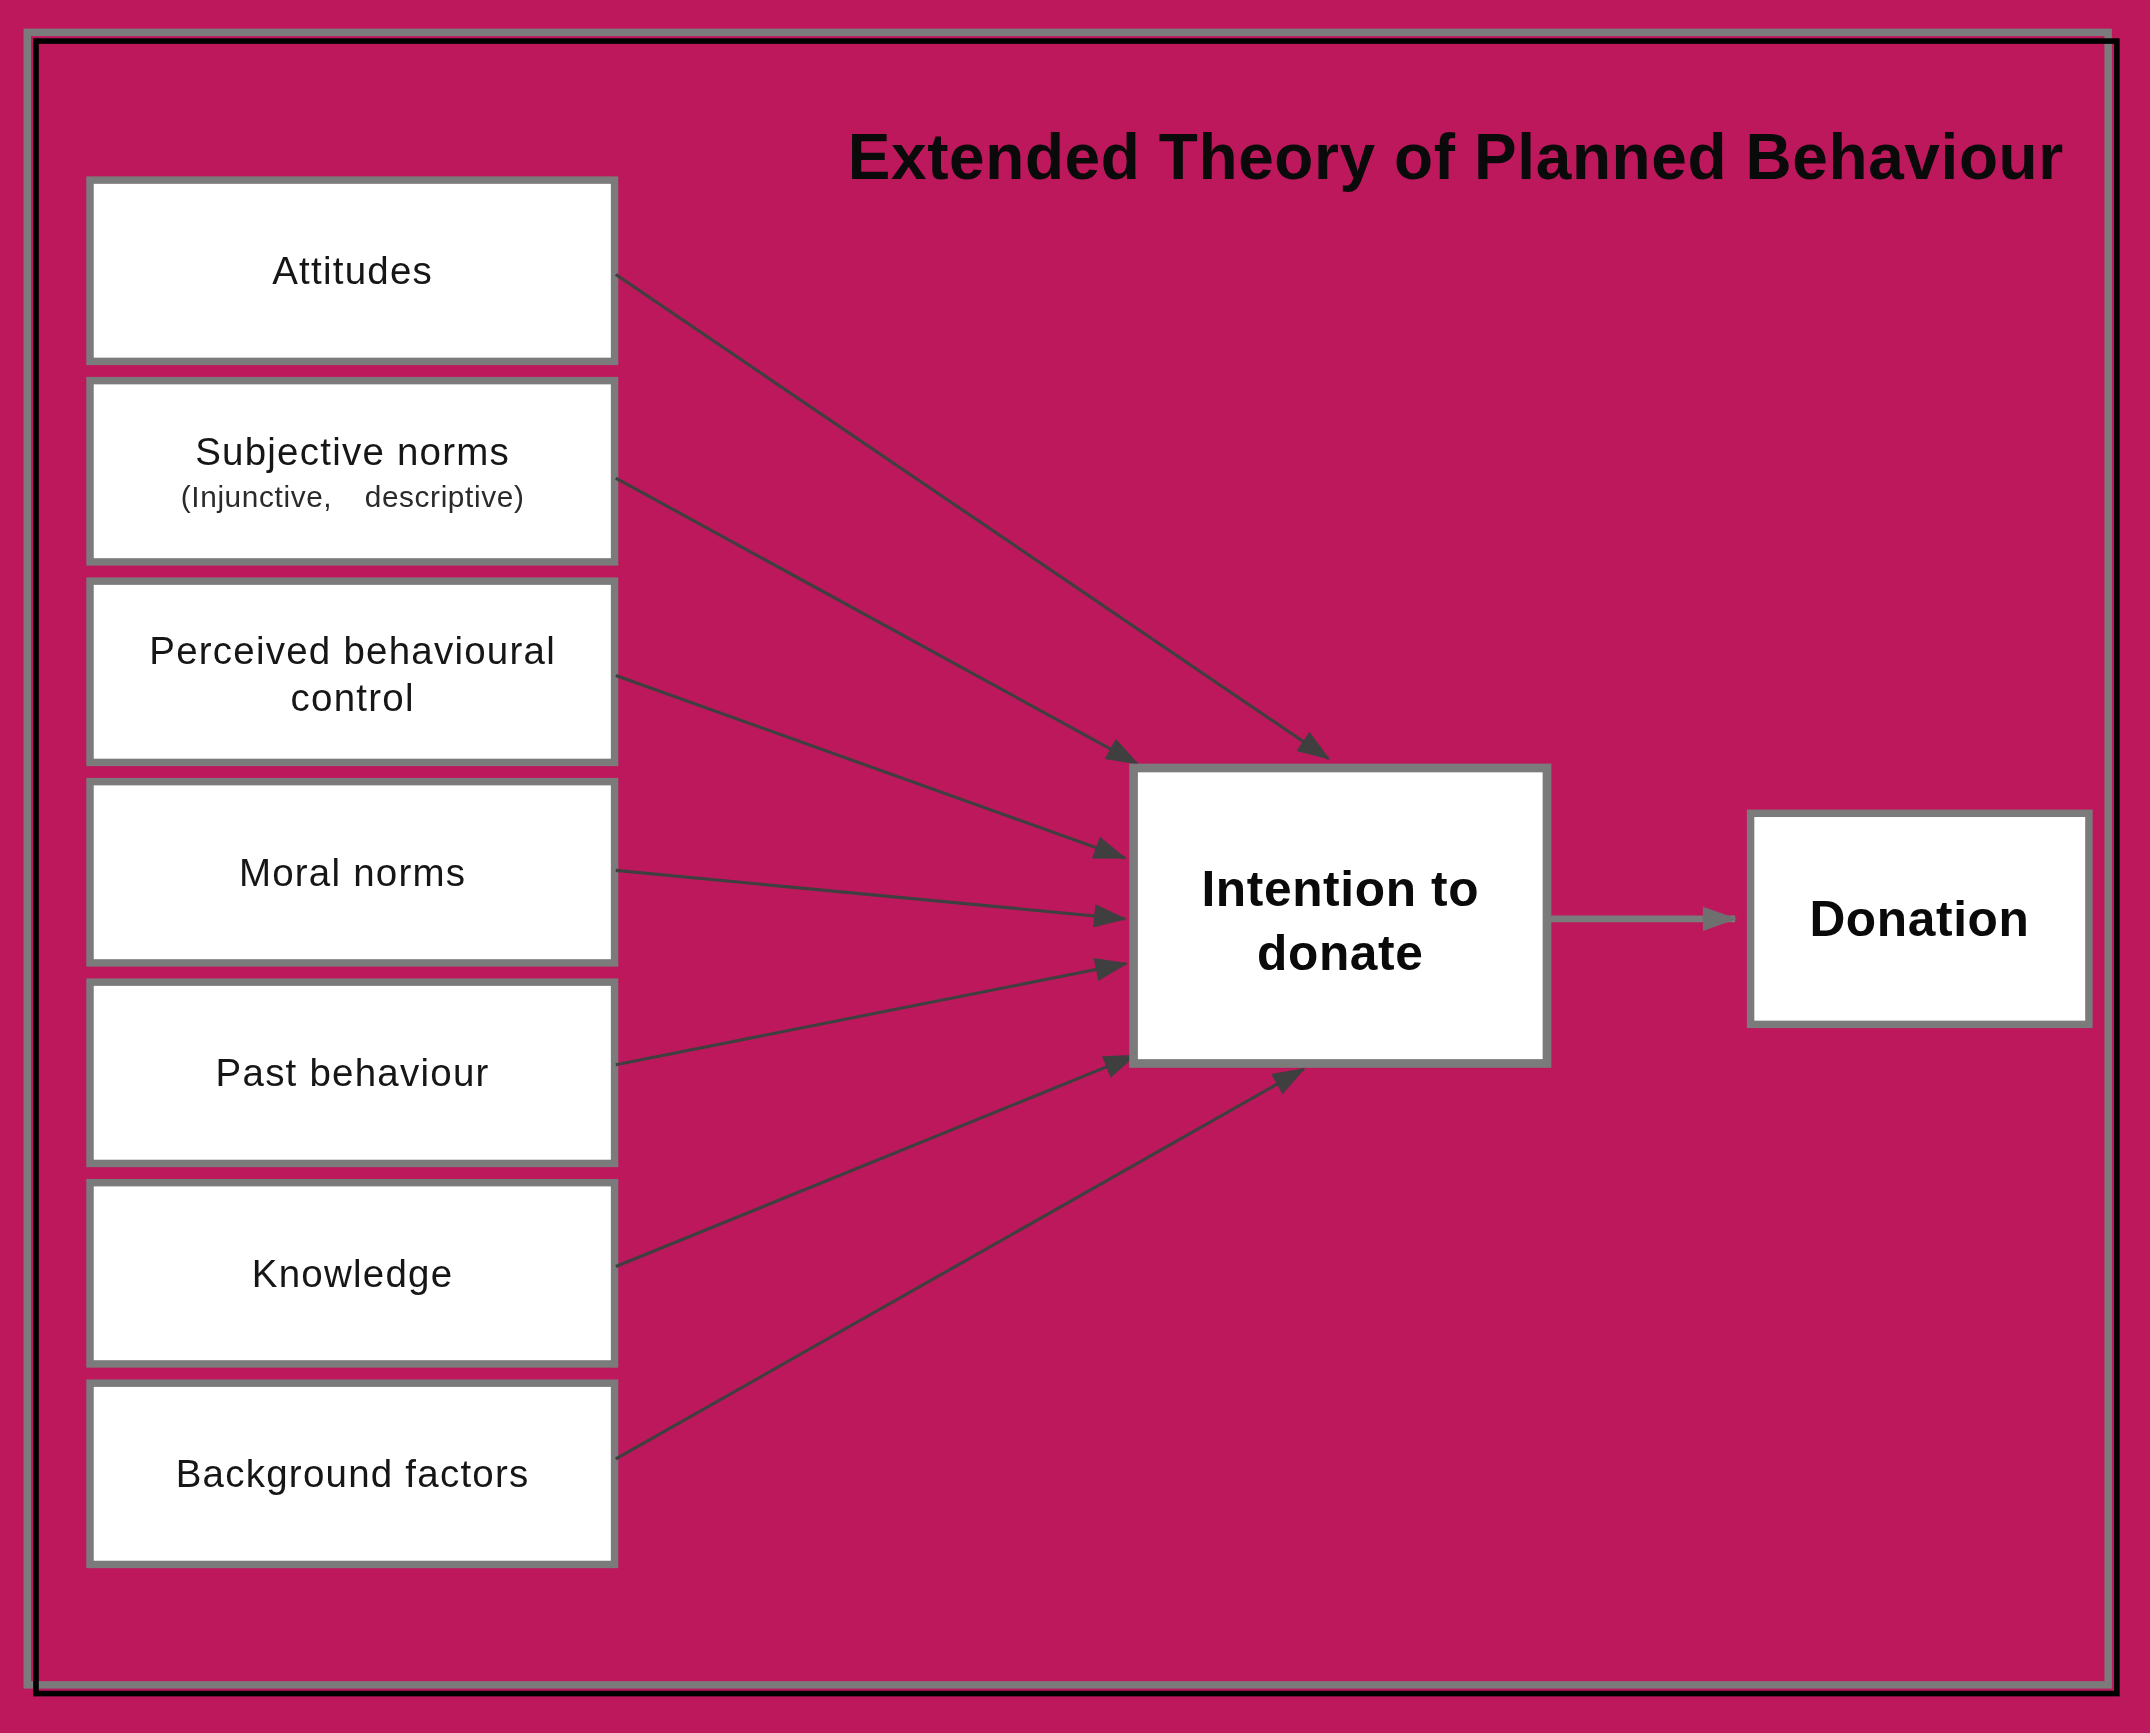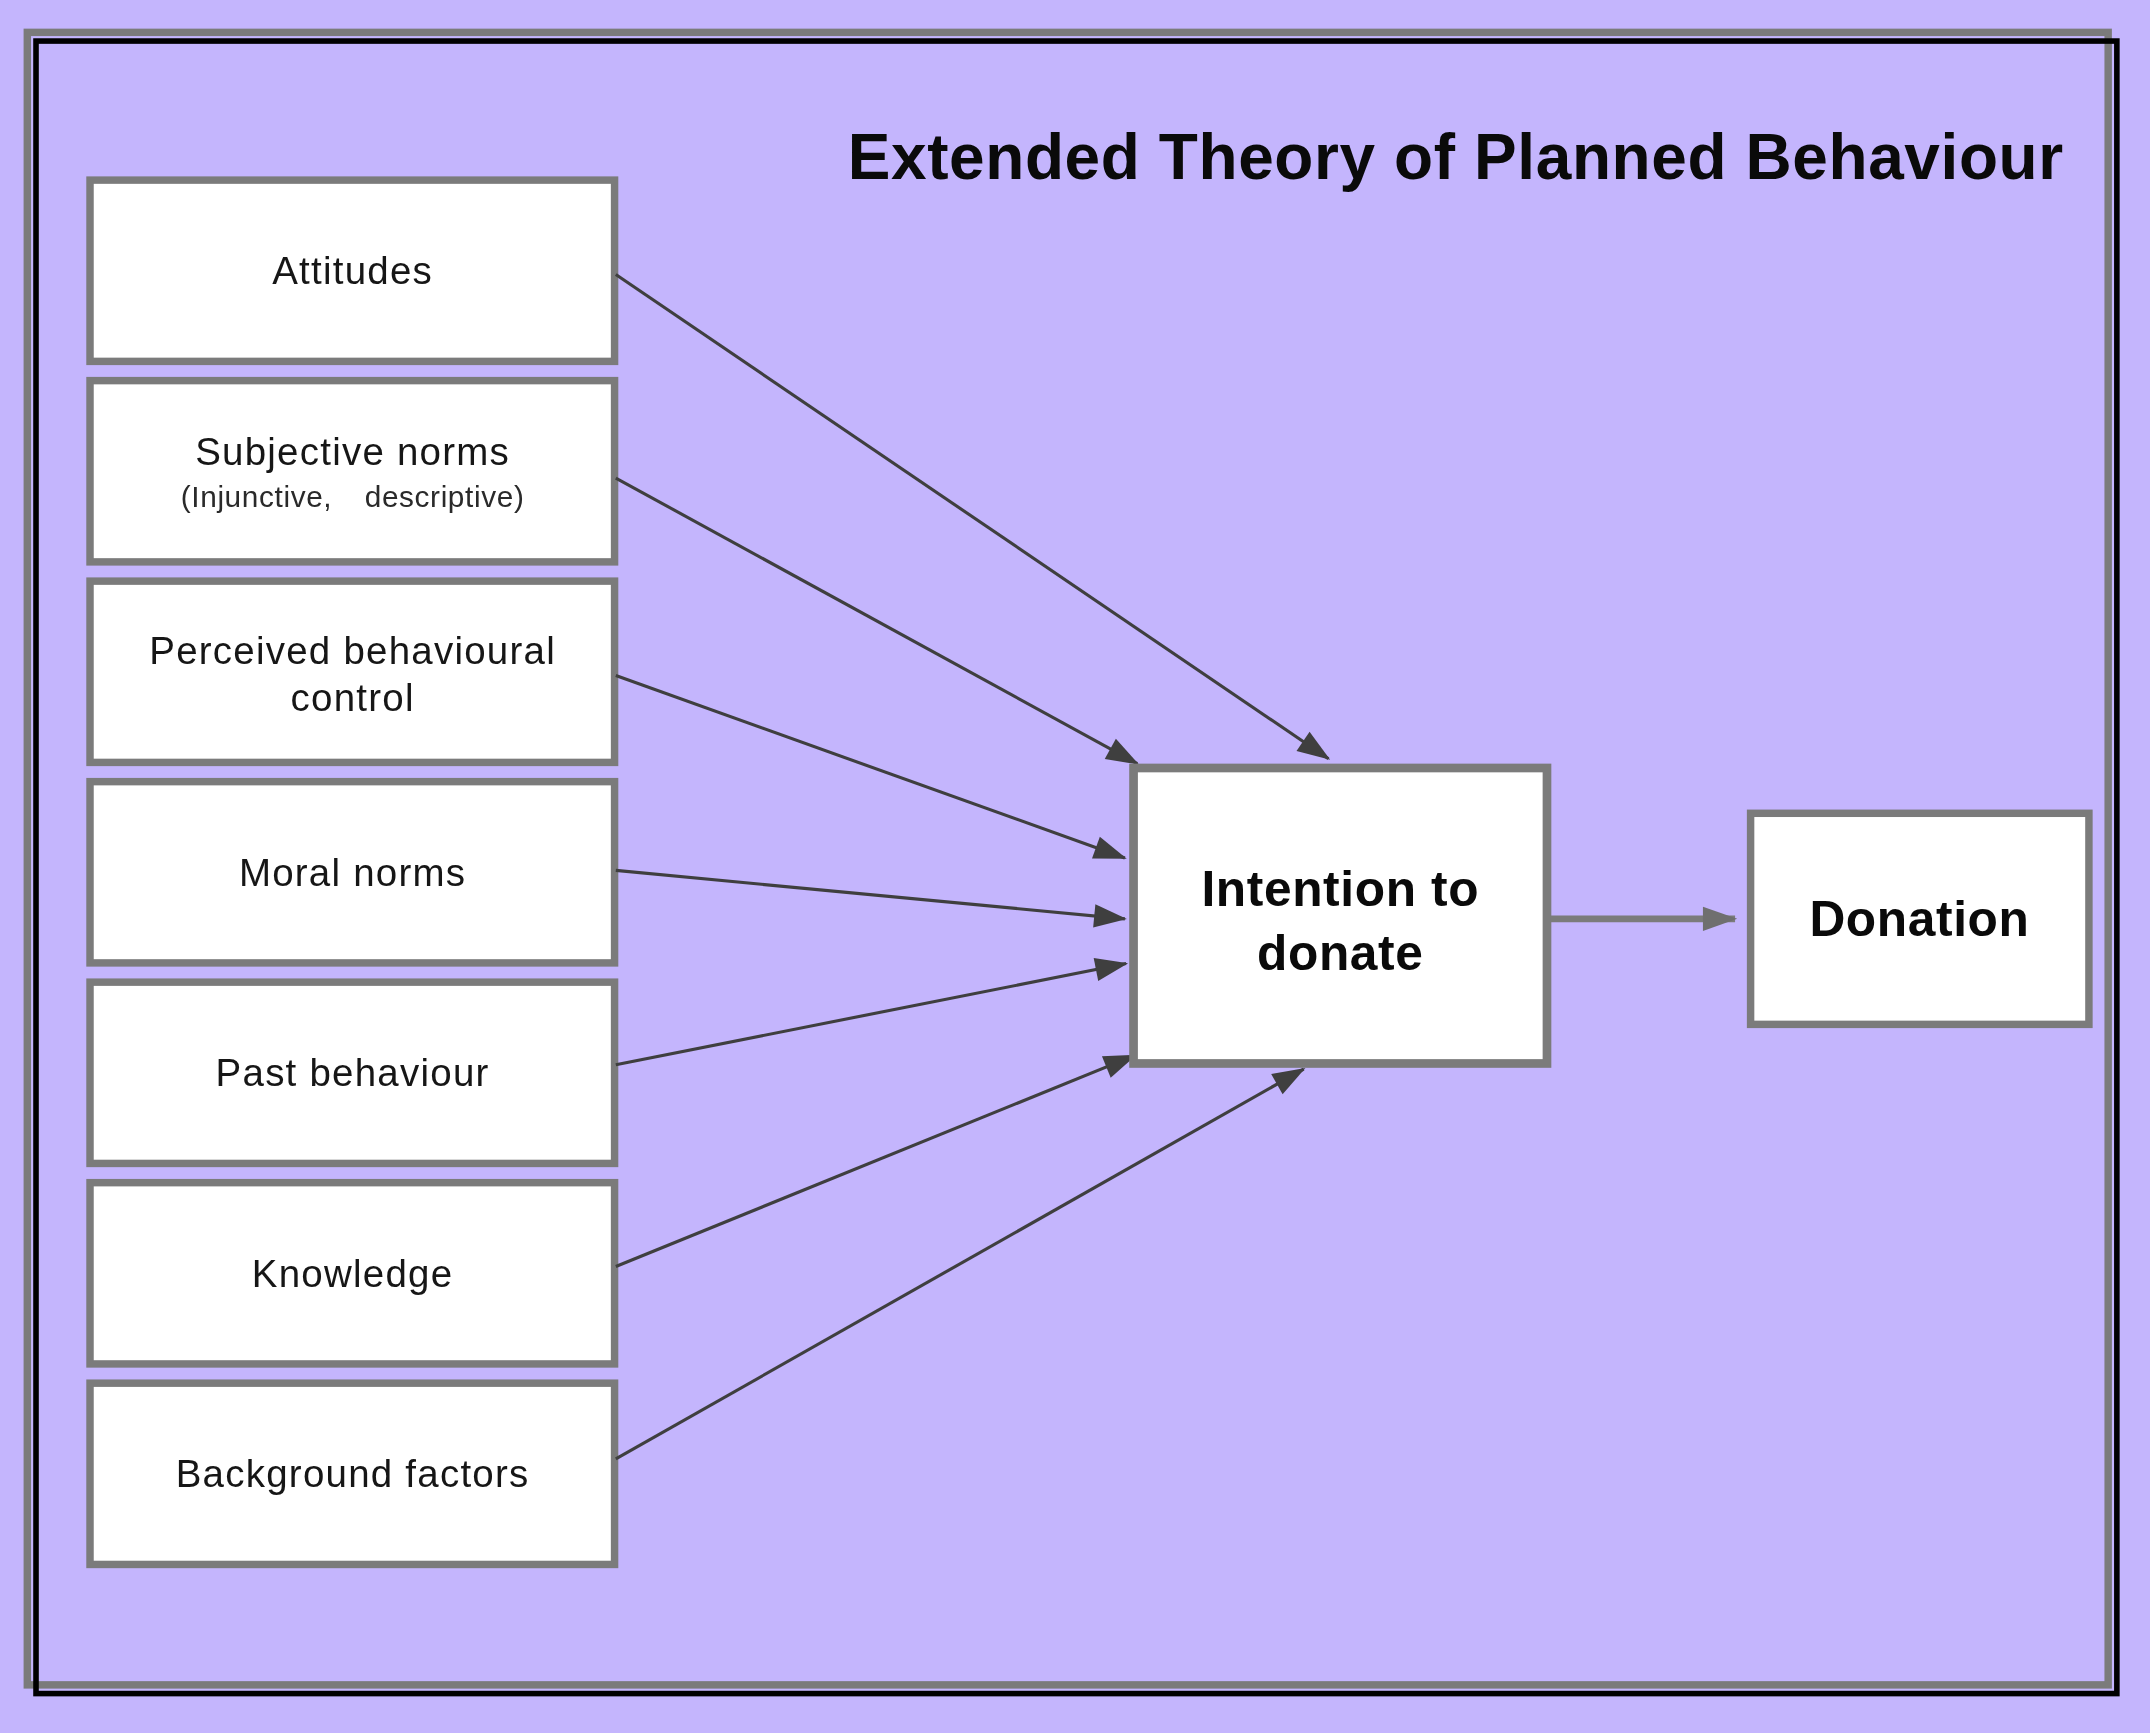--- a/index.html
+++ b/index.html
@@ -7,21 +7,21 @@
     padding: 0;
     width: 2151px;
     height: 1734px;
     background: #ffffff;
     font-family: "Liberation Sans", sans-serif;
   }
   #figure-root {
     position: relative;
     width: 2151px;
     height: 1734px;
-    background: #c4b5fd;
+    background: #be185d;
   }
   svg { display: block; }
   .frame-gray   { fill: none; stroke: #7b7b7b; stroke-width: 12px; }
   .frame-black  { fill: none; stroke: #000000; stroke-width: 9px;  }
   .node-box     { fill: #ffffff; stroke: #7b7b7b; stroke-width: 12px; }
   .node-box-big { fill: #ffffff; stroke: #7b7b7b; stroke-width: 14px; }
   .title-text {
     font-size: 103px;
     font-weight: bold;
     fill: #0a0a0a;

